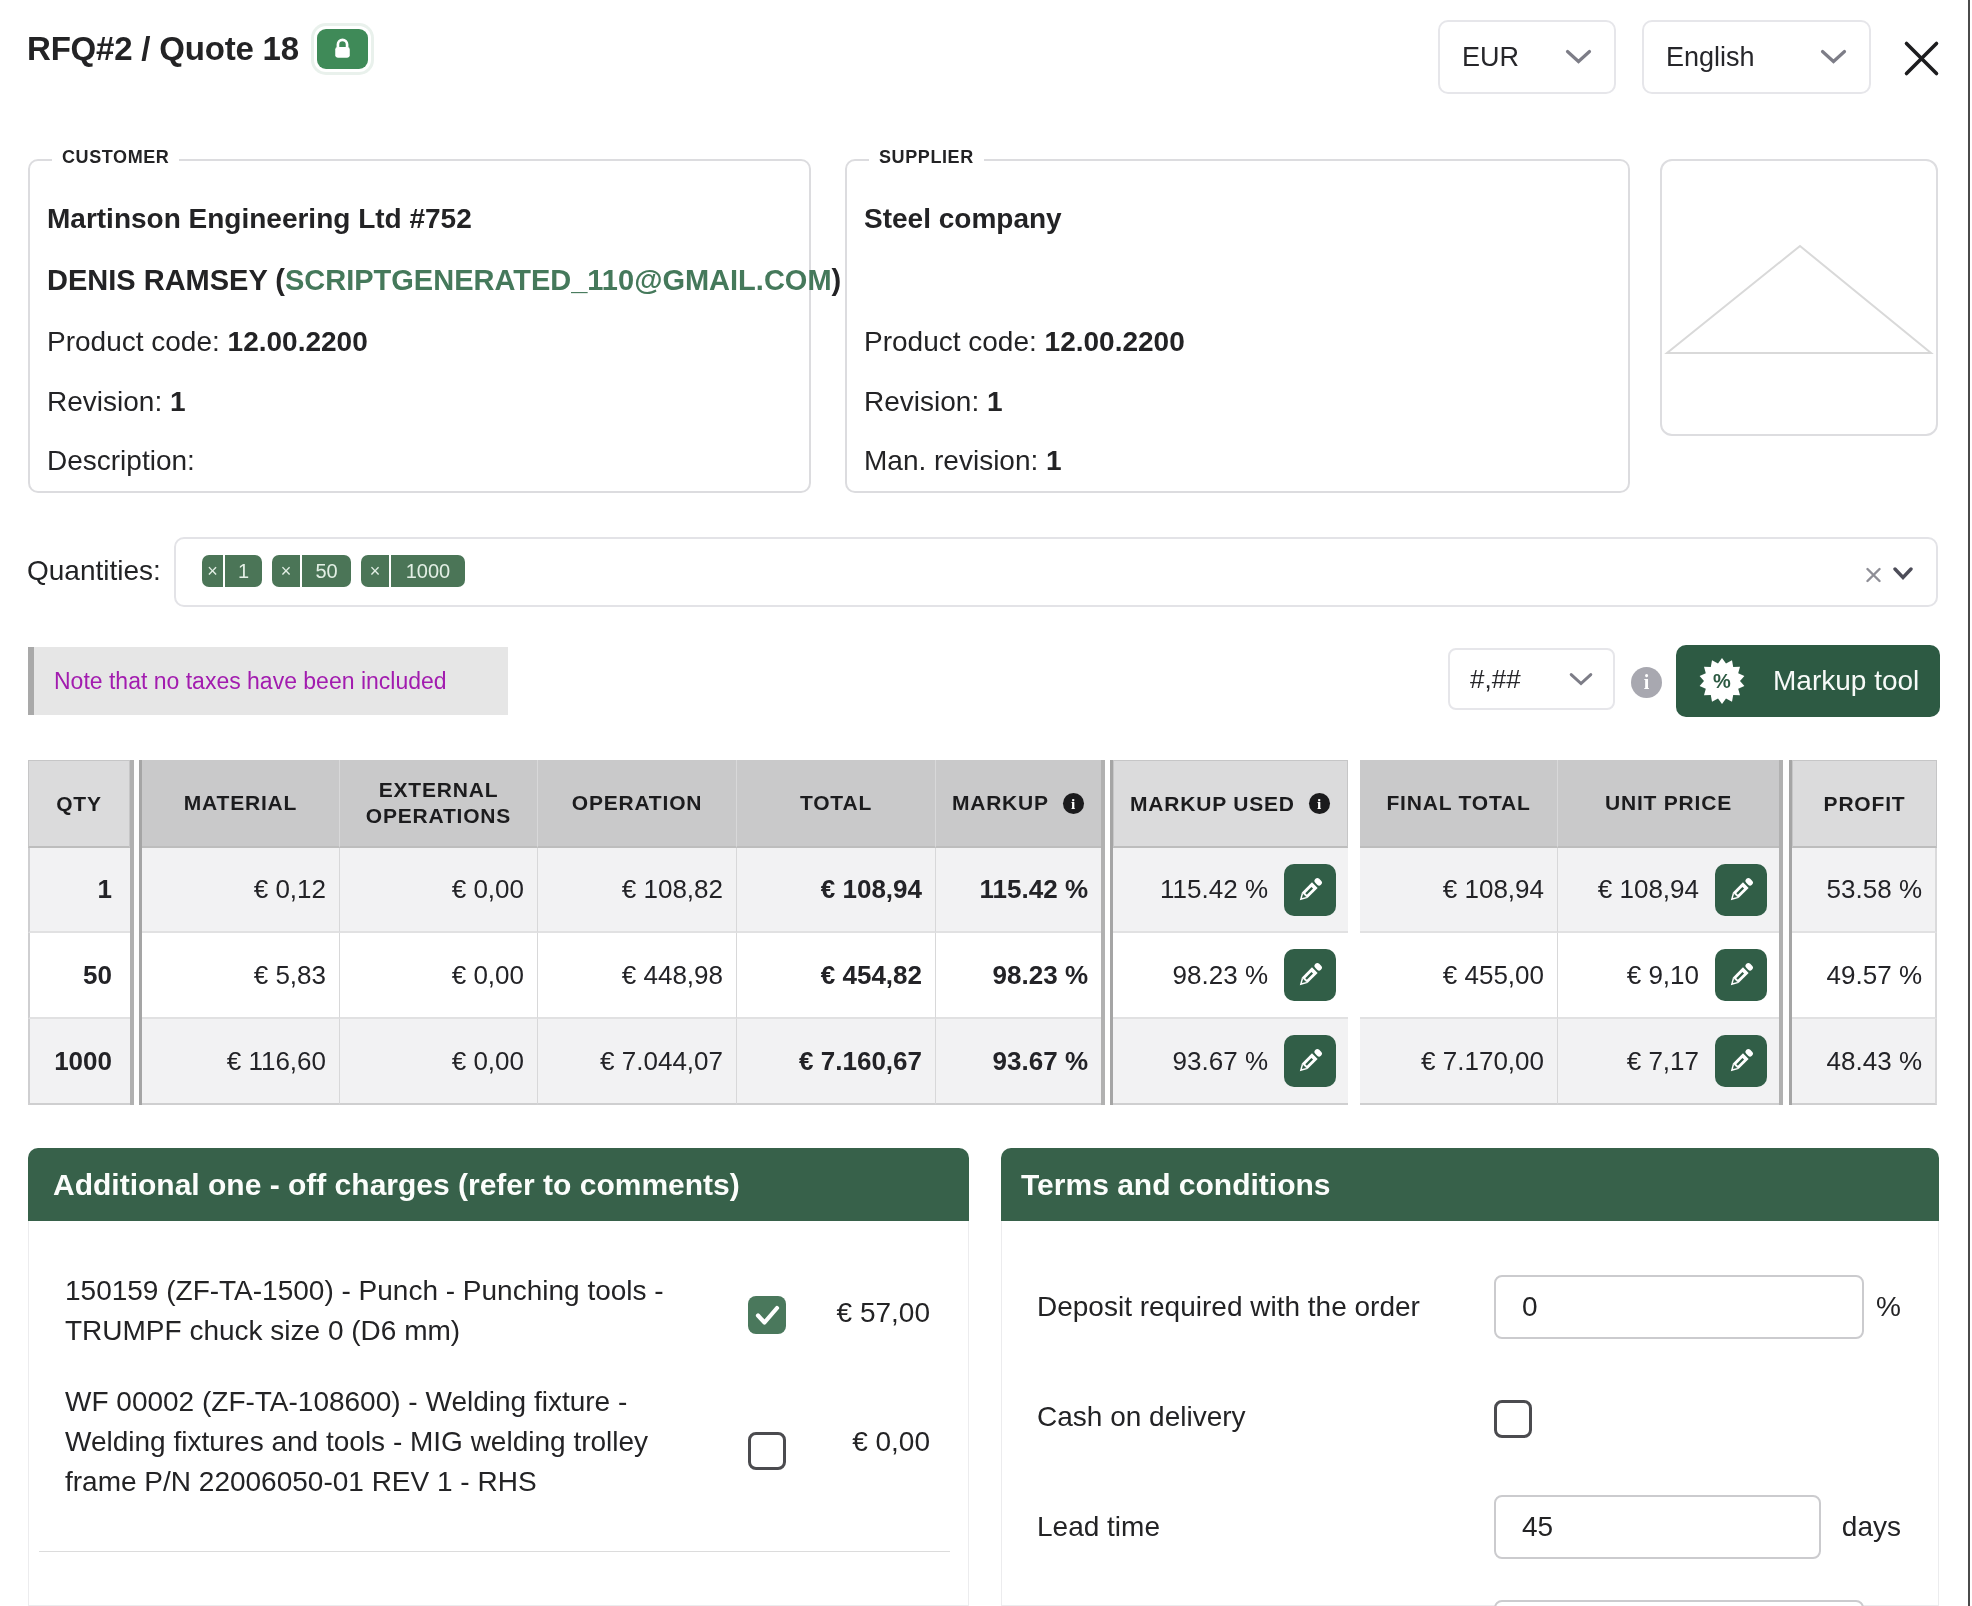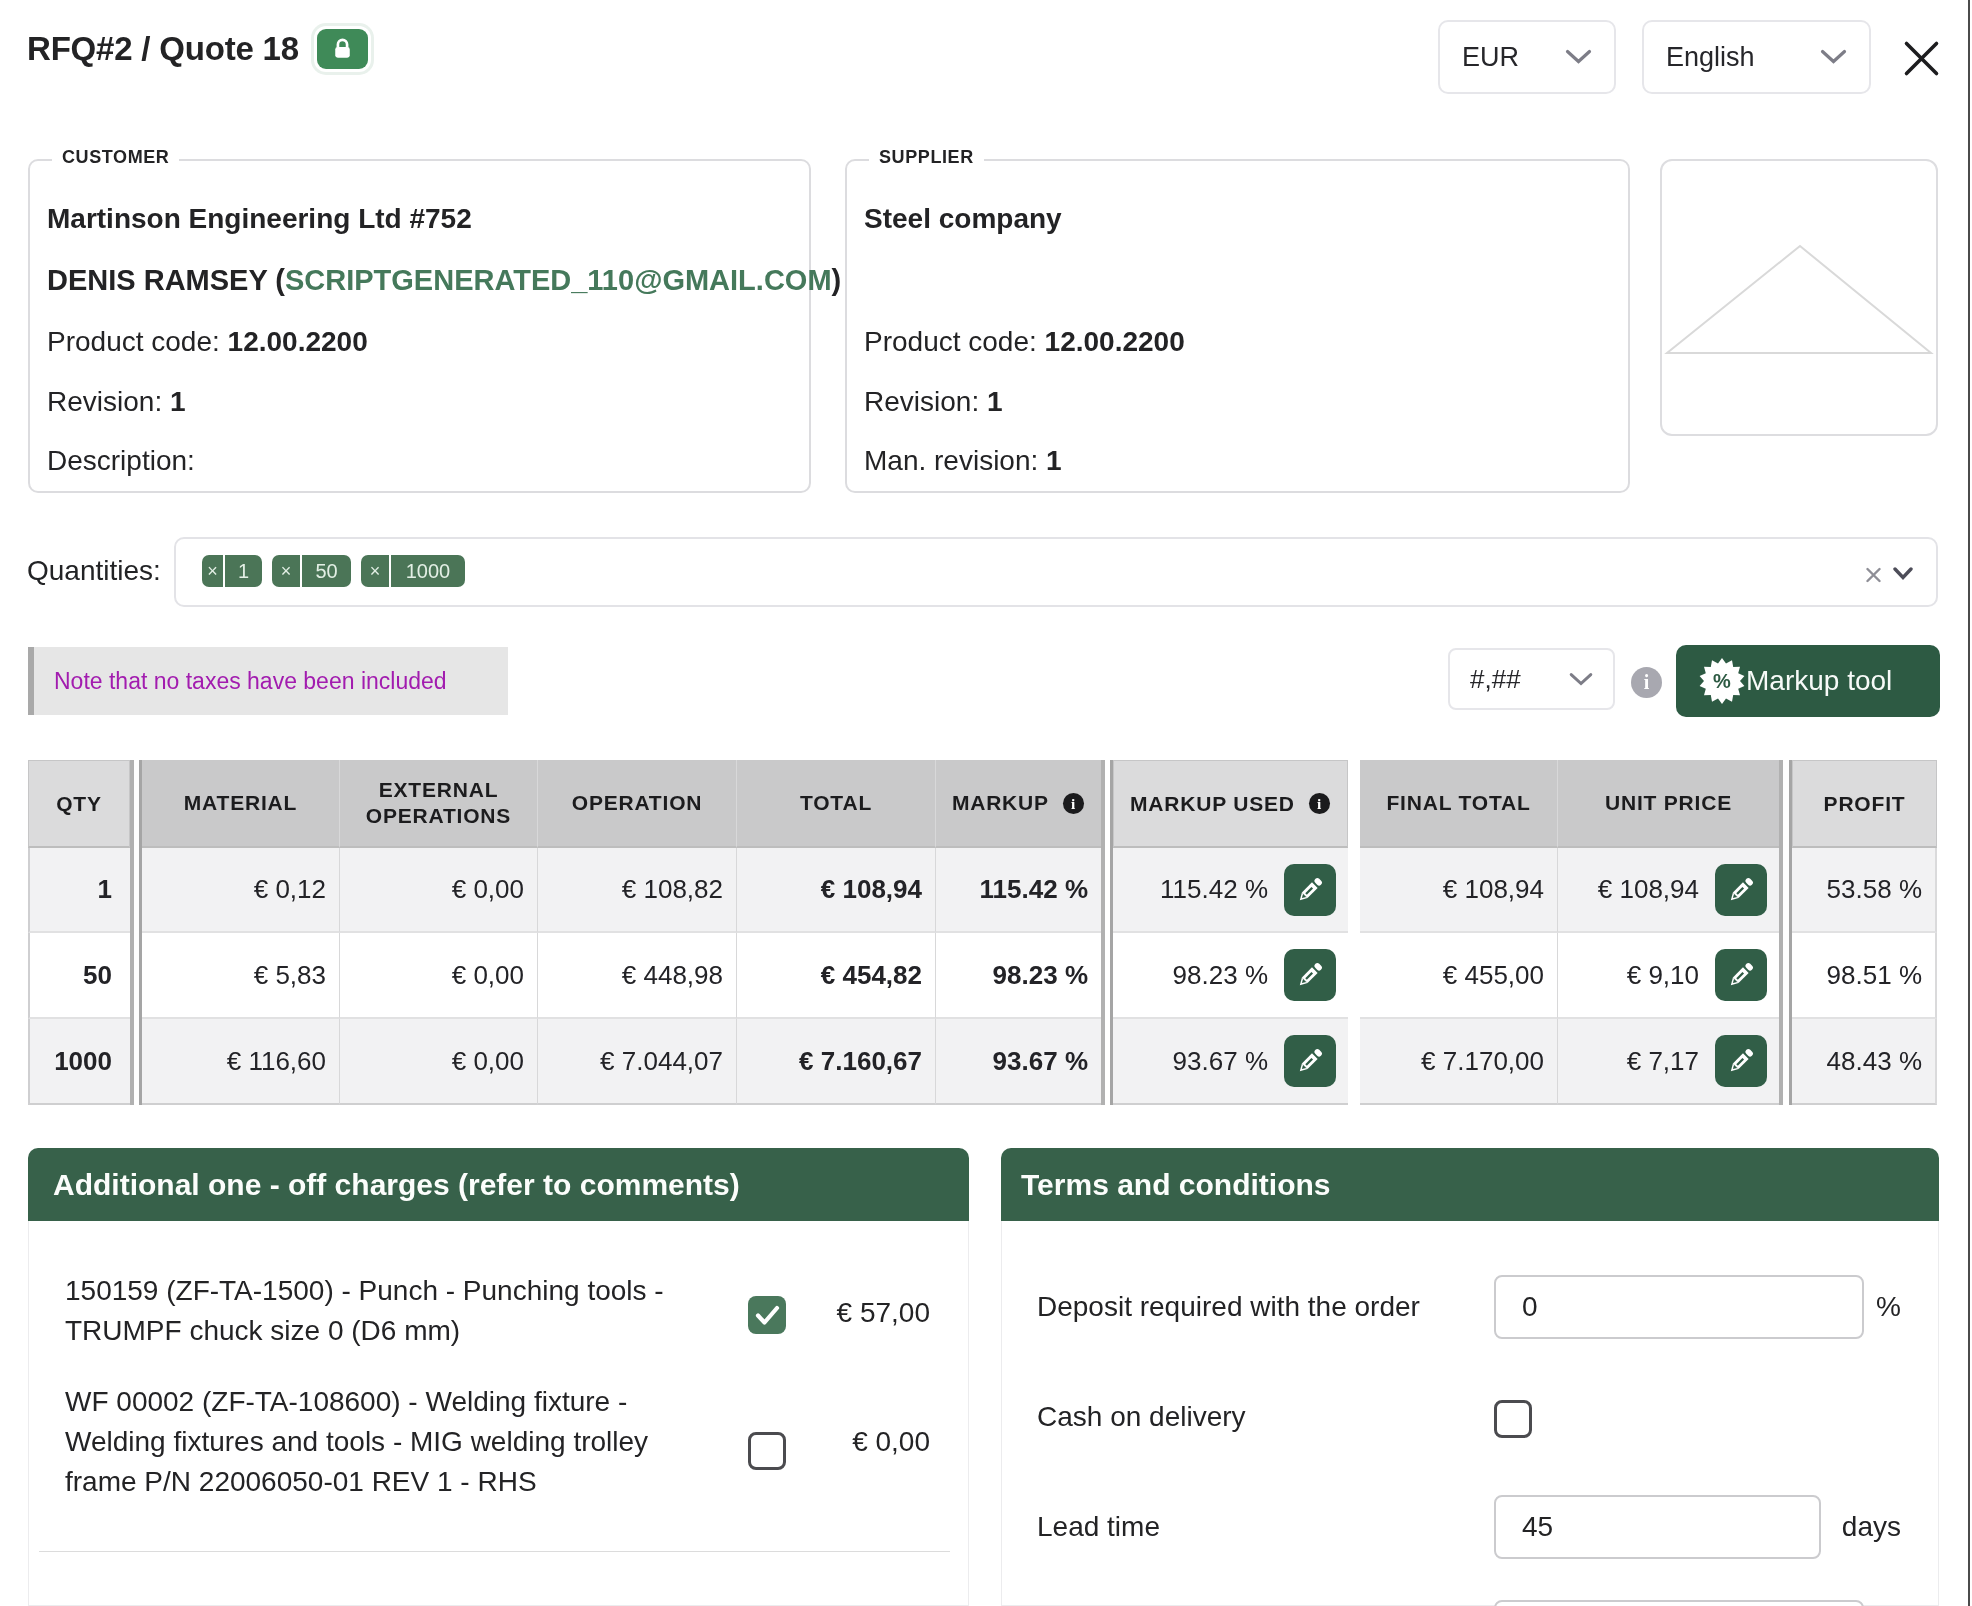--- a/index.html
+++ b/index.html
@@ -112,21 +112,21 @@
     </svg>
   </div>
 <div class="abs" style="left:1631px;top:667px;width:31px;height:31px;border-radius:50%;background:#a8a8b0;display:flex;align-items:center;justify-content:center">
     <span style="color:#fff;font-size:20px;font-weight:bold;font-family:'Liberation Serif',serif">i</span>
   </div>
 <div class="abs" style="left:1676px;top:645px;width:264px;height:72px;border-radius:10px;background:#2d5a43;display:flex;align-items:center">
 <svg style="margin-left:22px" width="48" height="48" viewBox="0 0 48 48">
       <polygon points="24.0,1.0 28.0,6.5 34.0,3.3 35.2,9.9 42.0,9.7 40.2,16.2 46.4,18.9 42.0,24.0 46.4,29.1 40.2,31.8 42.0,38.3 35.2,38.1 34.0,44.7 28.0,41.5 24.0,47.0 20.0,41.5 14.0,44.7 12.8,38.1 6.0,38.3 7.8,31.8 1.6,29.1 6.0,24.0 1.6,18.9 7.8,16.2 6.0,9.7 12.8,9.9 14.0,3.3 20.0,6.5" fill="#fff"></polygon>
       <text x="24" y="31" text-anchor="middle" font-size="20" font-weight="bold" fill="#2d5a43" font-family="Liberation Sans,sans-serif">%</text>
     </svg>
-<span style="color:#f7faf8;font-size:28px;margin-left:0">Markup tool</span>
+<span style="color:#f7faf8;font-size:28px;margin-left:27px">Markup tool</span>
 </div>
 <div class="tbl">
 <div class="sep" style="grid-column:2"></div>
 <div class="sep" style="grid-column:8"></div>
 <div class="sep" style="grid-column:13"></div>
 <div class="th light" style="grid-column:1;grid-row:1">QTY</div>
 <div class="th" style="grid-column:3;grid-row:1">MATERIAL</div>
 <div class="th bl" style="grid-column:4;grid-row:1">EXTERNAL<br>OPERATIONS</div>
 <div class="th bl" style="grid-column:6;grid-row:1">TOTAL</div>
 <div class="th bl" style="grid-column:5;grid-row:1">OPERATION</div>
@@ -195,21 +195,21 @@
         <svg width="32" height="32" viewBox="0 0 24 24">
           <g transform="rotate(-45 12 12)">
             <polygon points="1.2,12 6.4,9 6.4,15" fill="#fff"></polygon>
             <polygon points="3.4,12 6.4,10.3 6.4,13.7" fill="#2d5a43"></polygon>
             <rect x="6.4" y="9" width="10.7" height="6" fill="#fff"></rect>
             <line x1="7.8" y1="12" x2="14.4" y2="12" stroke="#2d5a43" stroke-width="1.7"></line>
             <rect x="18.6" y="9" width="4.2" height="6" rx="2" fill="#fff"></rect>
           </g>
         </svg>
       </span></div>
-<div class="td r2 c14" style="grid-column:14;grid-row:3">98.51 %</div>
+<div class="td r2 c14" style="grid-column:14;grid-row:3">49.57 %</div>
 
 <div class="td bold r1 last c1" style="grid-column:1;grid-row:4;padding-right:18px">1000</div>
 <div class="td r1 last" style="grid-column:3;grid-row:4">€ 116,60</div>
 <div class="td bl r1 last" style="grid-column:4;grid-row:4">€ 0,00</div>
 <div class="td bl r1 last" style="grid-column:5;grid-row:4">€ 7.044,07</div>
 <div class="td bl bold r1 last" style="grid-column:6;grid-row:4">€ 7.160,67</div>
 <div class="td bl bold r1 last" style="grid-column:7;grid-row:4">93.67 %</div>
 <div class="td r1 last" style="grid-column:9;grid-row:4;padding-right:12px">93.67 %<span class="ebtn" style="margin-left:16px">
         <svg width="32" height="32" viewBox="0 0 24 24">
           <g transform="rotate(-45 12 12)">

